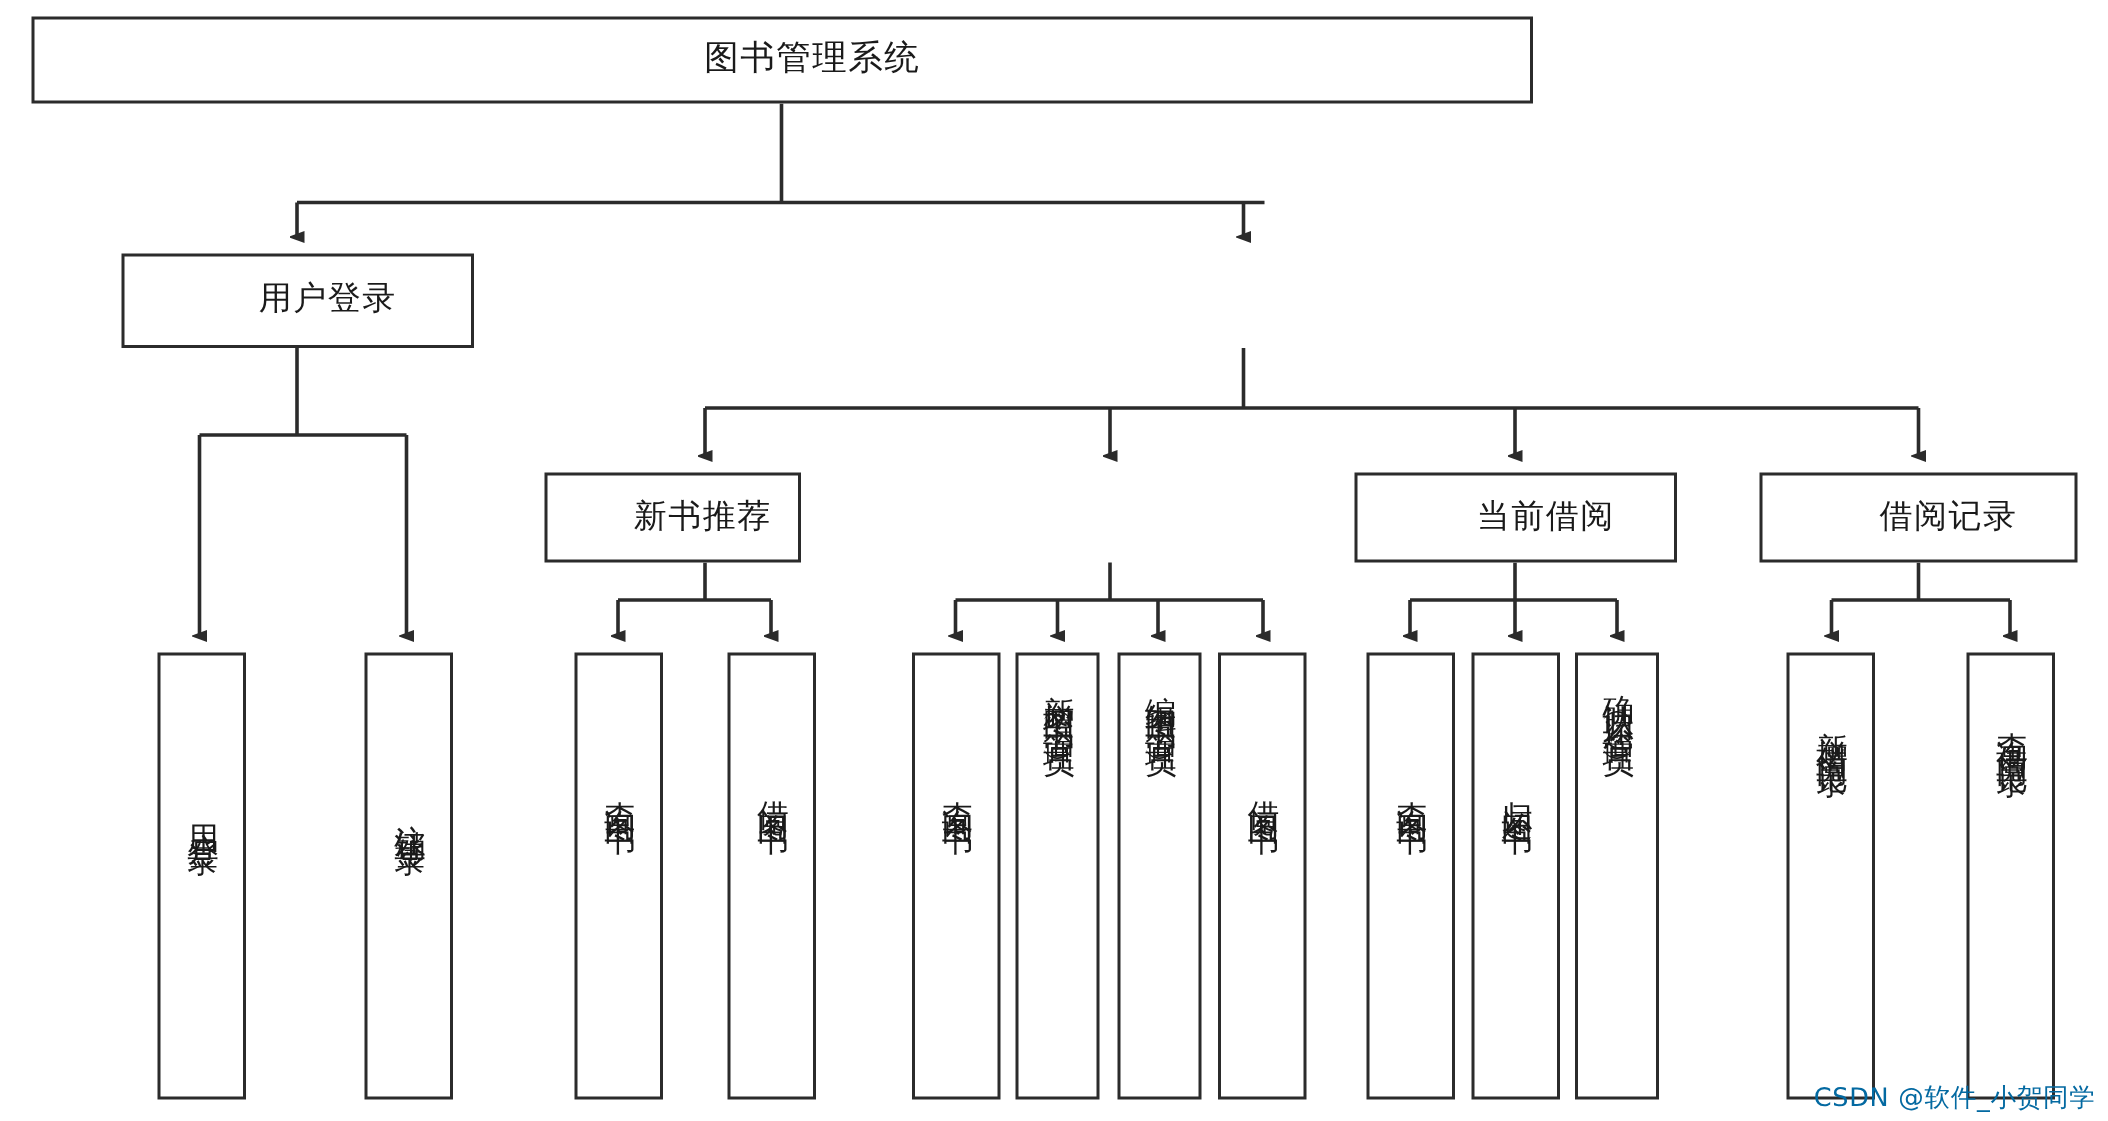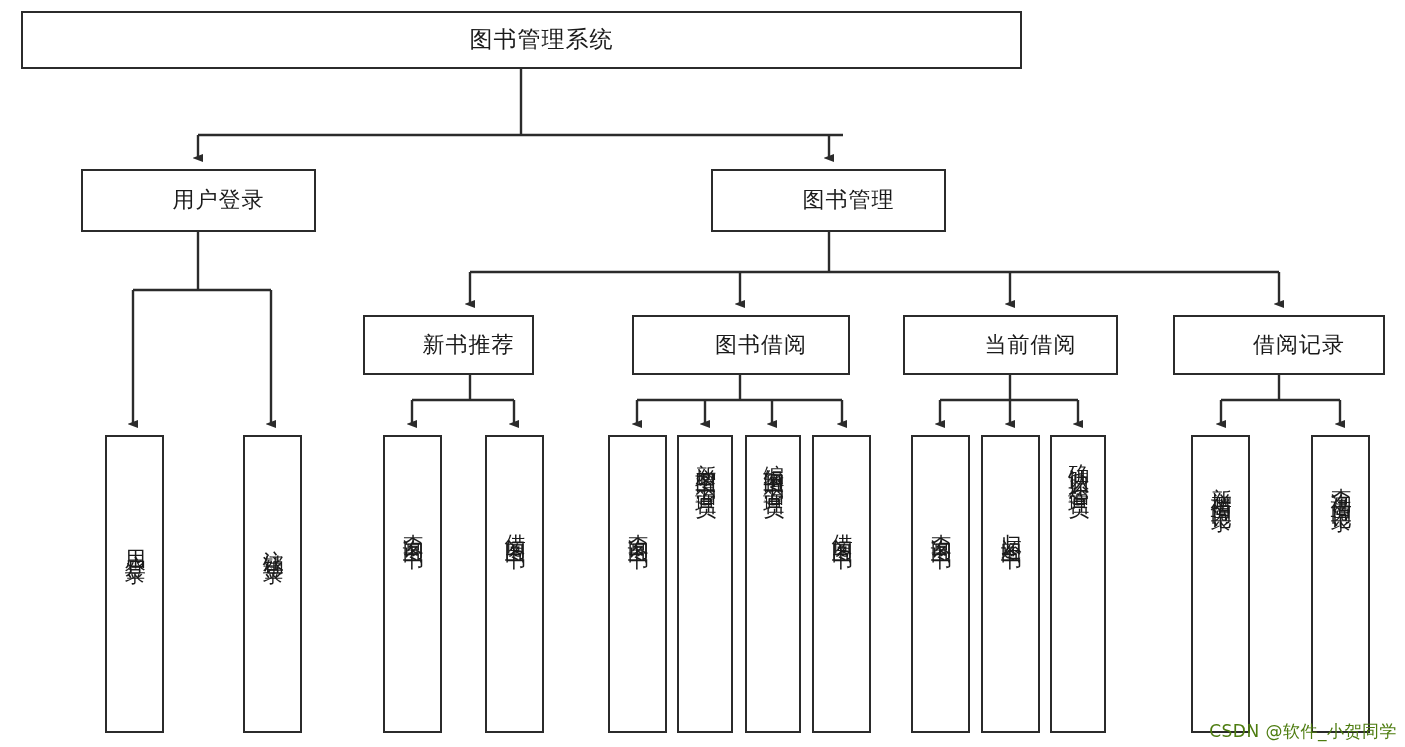--- a/index.html
+++ b/index.html
@@ -67,21 +67,21 @@
     top: 0;
     width: 1405px;
     height: 747px;
     pointer-events: none;
   }
   .watermark {
     position: absolute;
     right: 8px;
     bottom: 4px;
     font-size: 17px;
-    color: #4d7c0f;
+    color: #0369a1;
     white-space: nowrap;
     letter-spacing: 0.5px;
   }
 </style>
 </head>
 <body>
 
 <div id="canvas">
 
   <svg class="edges" viewBox="0 0 1405 747">
@@ -134,30 +134,24 @@
     </g>
   </svg>
 
   <div class="node h root" style="left:21px; top:11px; width:1001px; height:58px;">
     <span>图书管理系统</span>
   </div>
 
   <div class="node h" style="left:81px; top:169px; width:235px; height:63px;">
     <span>用户登录</span>
   </div>
-  <div class="node h" style="left:711px; top:169px; width:235px; height:63px;">
-    <span>图书管理</span>
-  </div>
 
   <div class="node h" style="left:363px; top:315px; width:171px; height:60px;">
     <span>新书推荐</span>
   </div>
-  <div class="node h" style="left:632px; top:315px; width:218px; height:60px;">
-    <span>图书借阅</span>
-  </div>
   <div class="node h" style="left:903px; top:315px; width:215px; height:60px;text-align:right;">
     <span>当前借阅</span>
   </div>
   <div class="node h" style="left:1173px; top:315px; width:212px; height:60px;align-items:center;">
     <span>借阅记录</span>
   </div>
 
   <div class="node v mid2" style="left:105px; top:435px; width:59px; height:298px;">
     <span class="vlabel">用户登录</span>
   </div>

